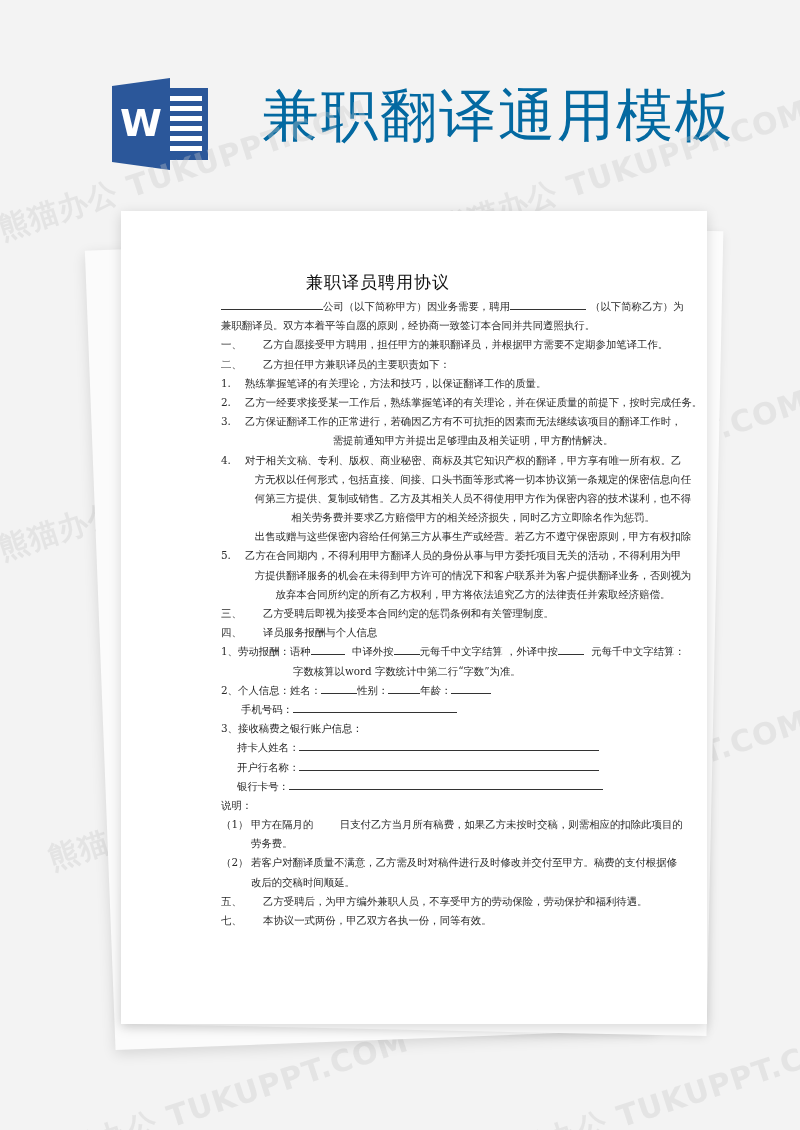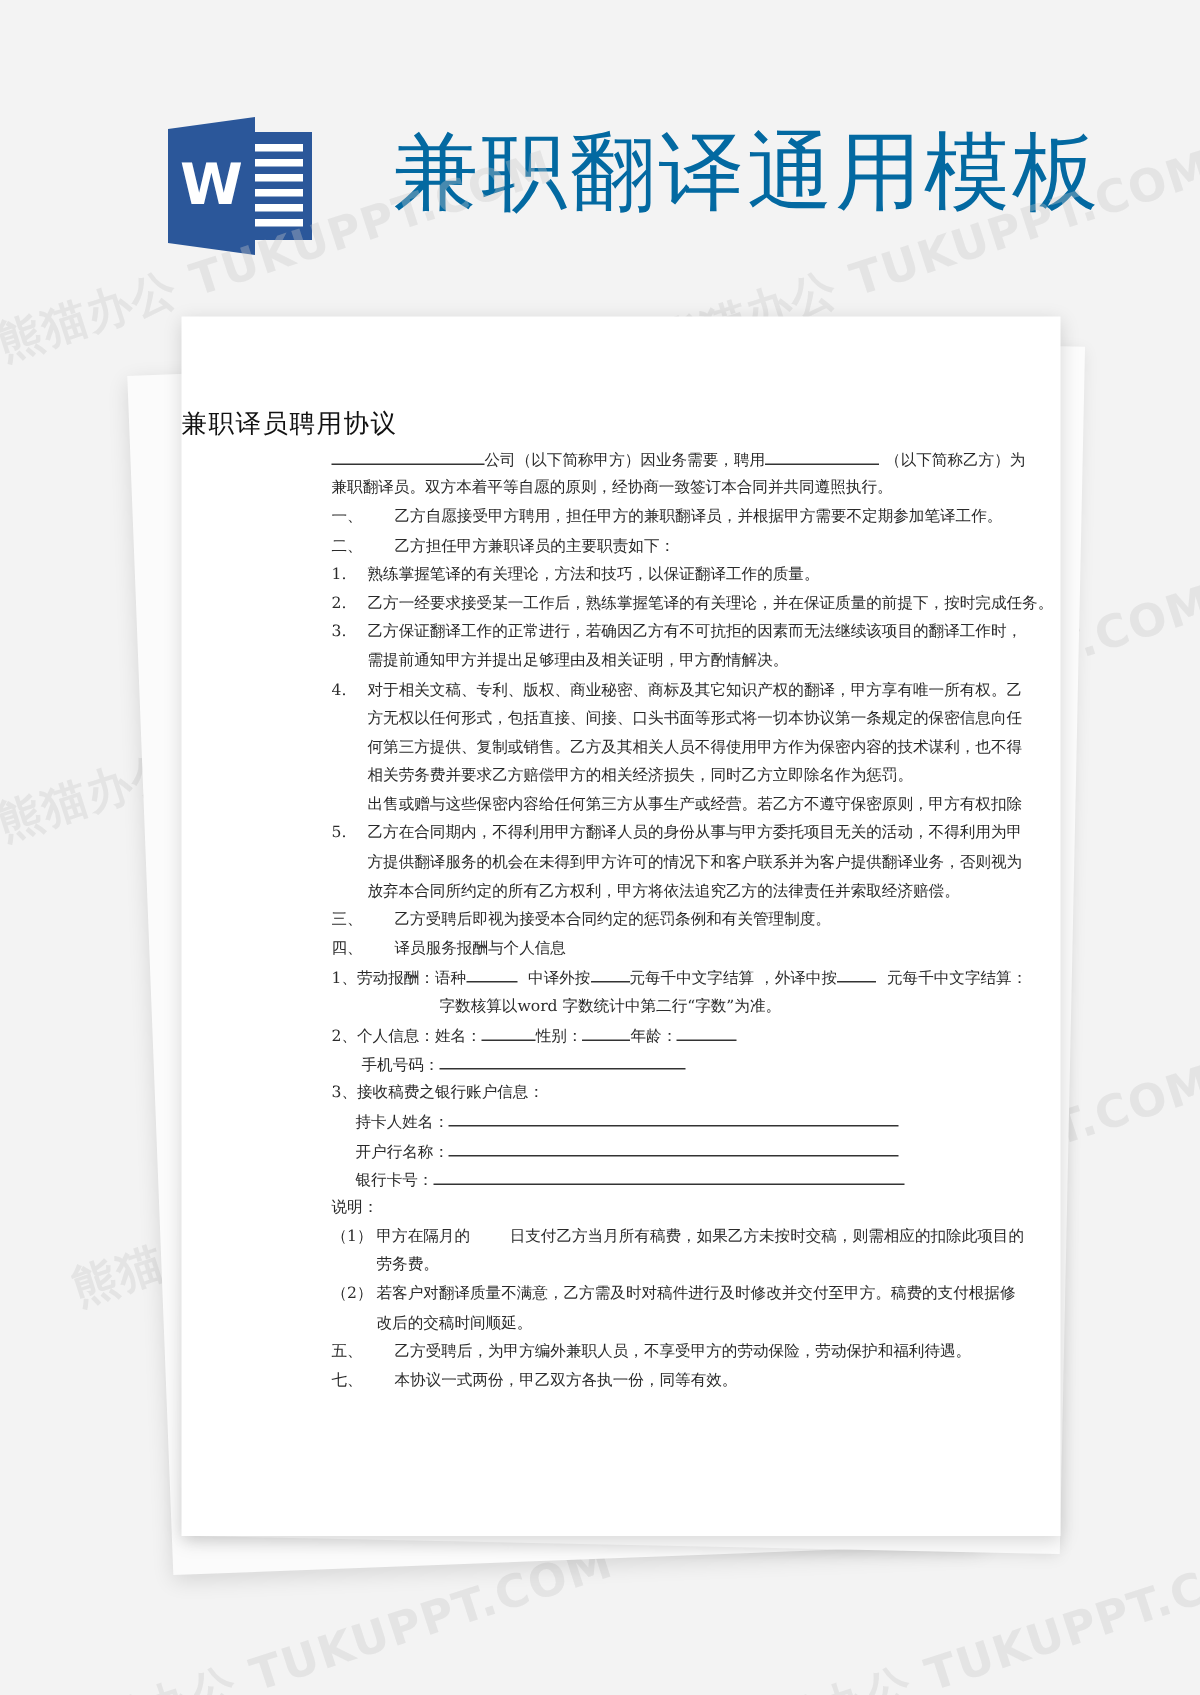--- a/index.html
+++ b/index.html
@@ -34,33 +34,33 @@
   .sheet-back2 {
     position: absolute; left: 130px; top: 225px; width: 585px; height: 805px;
     background: #fcfcfc; transform: rotate(1.2deg);
     box-shadow: 0 2px 10px rgba(0,0,0,0.08);
   }
   .page {
     position: absolute; left: 121px; top: 211px; width: 586px; height: 813px;
     background: #ffffff; box-shadow: 0 3px 12px rgba(0,0,0,0.15);
   }
   .doc-title {
-    position: absolute; left: 0; width: 514px; top: 60px; 
+    position: absolute; left: 0; width: 514px; top: 60px; text-align: center;
     font-size: 17px; letter-spacing: 1px; color: #111;
   }
   .content {
     position: absolute; left: 56px; top: 86px; width: 480px;
     font-size: 10.4px; line-height: 19.2px; color: #2a2a2a; margin-left: 44px;
   }
   .line { white-space: nowrap; position: relative; height: 19.2px; }
   .blank { display: inline-block; border-bottom: 1px solid #333; height: 12px; vertical-align: baseline; }
   .num { display: inline-block; width: 24px; }
   .cn-num { display: inline-block; width: 42px; }
   .paren-num { display: inline-block; width: 30px; }
-  .hang { padding-left: 24px; }
+  .hang { padding-left: 24px; text-align: center; }
 </style>
 </head>
 <body>
 
 <div class="banner">
   <svg class="word-icon" viewBox="0 0 100 92">
     <rect x="46" y="10" width="52" height="72" fill="#2b579a"></rect>
     <rect x="52" y="18" width="40" height="5" fill="#ffffff"></rect>
     <rect x="52" y="28" width="40" height="5" fill="#ffffff"></rect>
     <rect x="52" y="38" width="40" height="5" fill="#ffffff"></rect>

